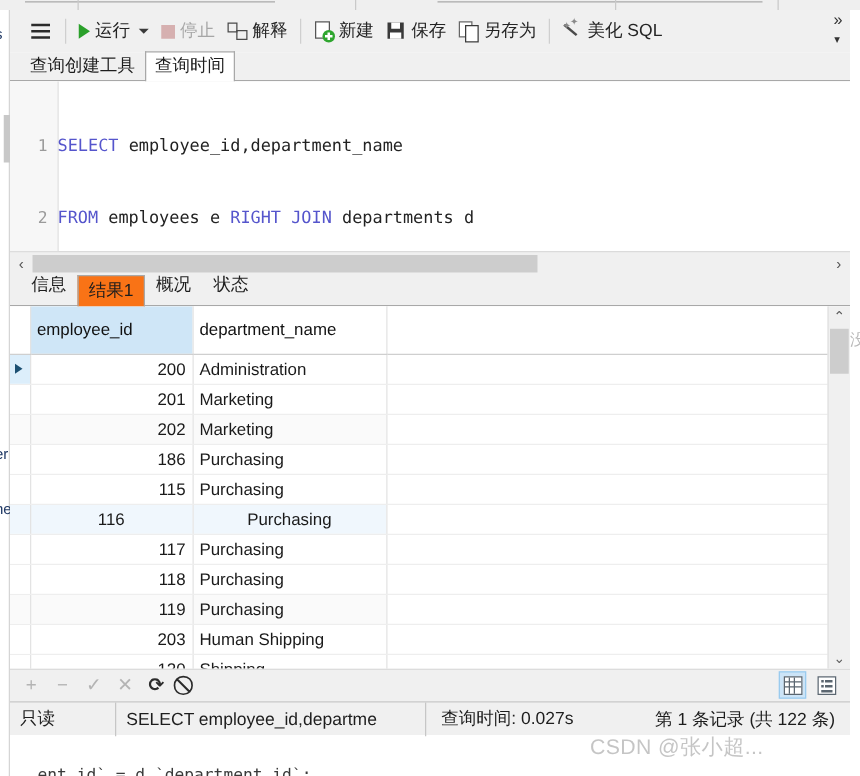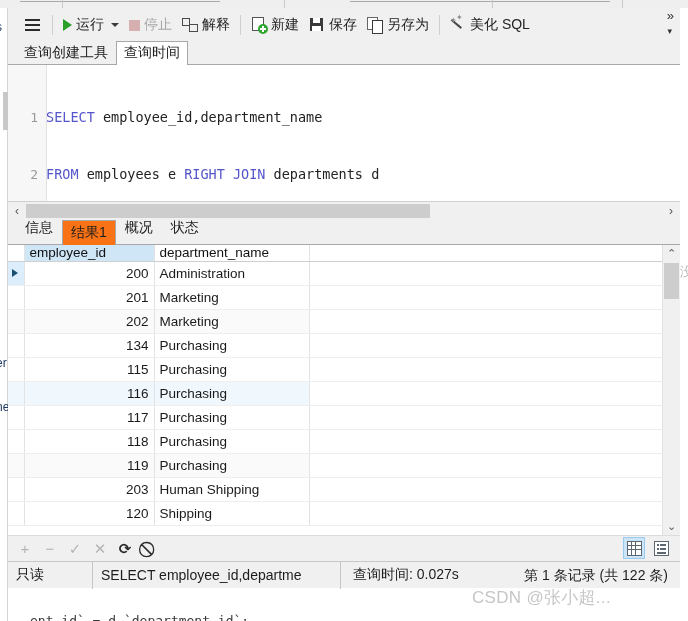--- a/index.html
+++ b/index.html
@@ -335,40 +335,40 @@
     padding: 0 5px;
     box-sizing: border-box;
     overflow: hidden;
     white-space: nowrap;
   }
   table.grid thead th {
     background: #ffffff;
     border-bottom: 1px solid #cfcfcf;
     font-weight: normal;
     text-align: left;
-    height: 16px;
+    height: 38px;
     color: #111;
   }
   th.col-sel { background: #cfe6f7 !important; }
   .col-marker { width: 16px; min-width:16px; background:#ffffff; }
   td.col-marker { background:#ffffff; border-right:1px solid #dcdcdc; position:relative; }
   td.col-marker.current { background:#dceefb; }
   td.col-marker.current::after {
     content:"";
     position:absolute; left:4px; top:7px;
     width:0;height:0;
     border-left:6px solid #1b4f72;
     border-top:4px solid transparent;
     border-bottom:4px solid transparent;
   }
   .c-id { width: 130px; text-align: right; }
   .c-name { width: 155px; text-align: left; }
   .c-rest { width: auto; border-right: none !important; }
   tr.alt td { background: #fafafa; }
-  tr.hl td  { background: #f0f7fd; }
+  tr.hl td  { background: #f0f7fd; text-align: center; }
   tr.hl td.c-rest { background: #ffffff; }
   tr.alt td.c-rest { background: #ffffff; }
 
   
   .vscroll {
     position: absolute;
     right: 0; top: 0; bottom: 0;
     width: 17px;
     background: #f0f0f0;
     border-left: 1px solid #e0e0e0;
@@ -709,21 +709,21 @@
             <td class="c-rest"></td>
           </tr>
           <tr class="alt">
             <td class="col-marker"></td>
             <td class="c-id">202</td>
             <td class="c-name">Marketing</td>
             <td class="c-rest"></td>
           </tr>
           <tr>
             <td class="col-marker"></td>
-            <td class="c-id">134</td>
+            <td class="c-id">186</td>
             <td class="c-name">Purchasing</td>
             <td class="c-rest"></td>
           </tr>
           <tr>
             <td class="col-marker"></td>
             <td class="c-id">115</td>
             <td class="c-name">Purchasing</td>
             <td class="c-rest"></td>
           </tr>
           <tr class="hl">

